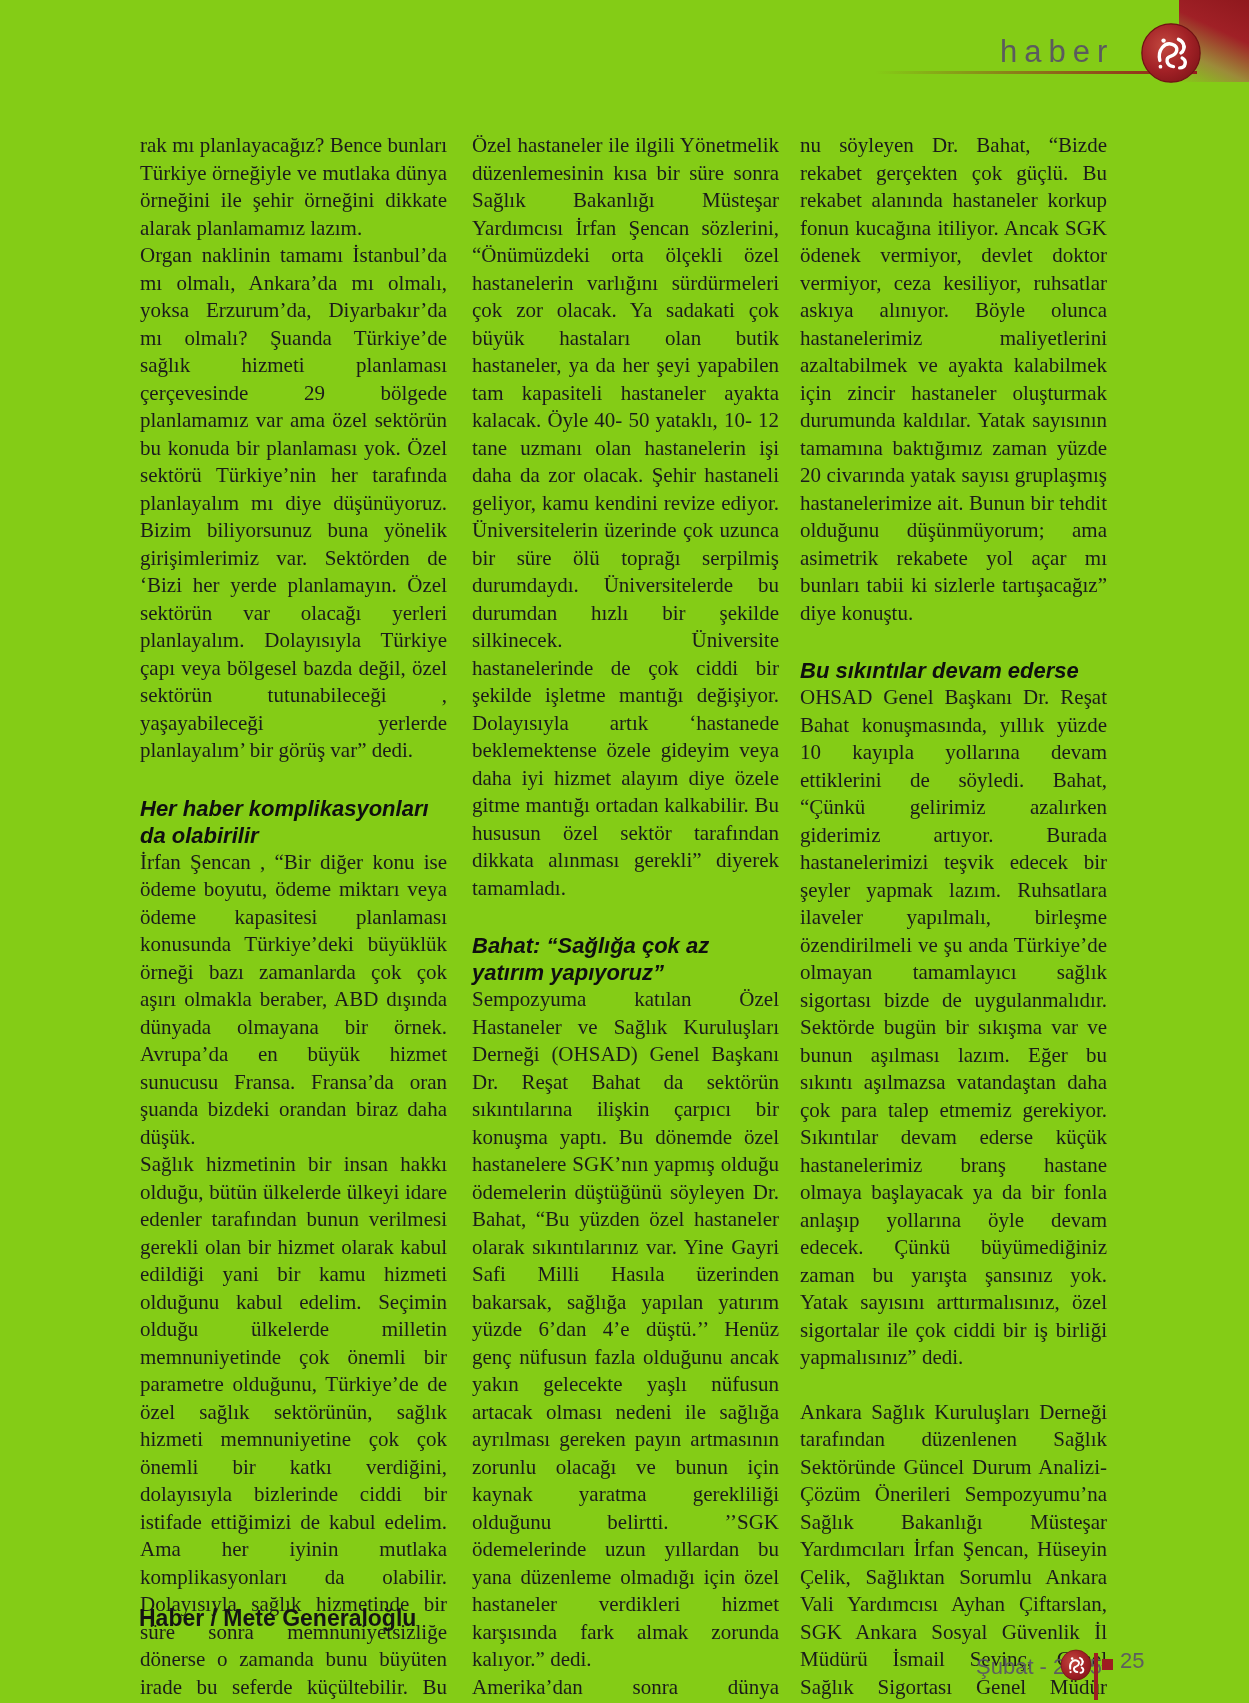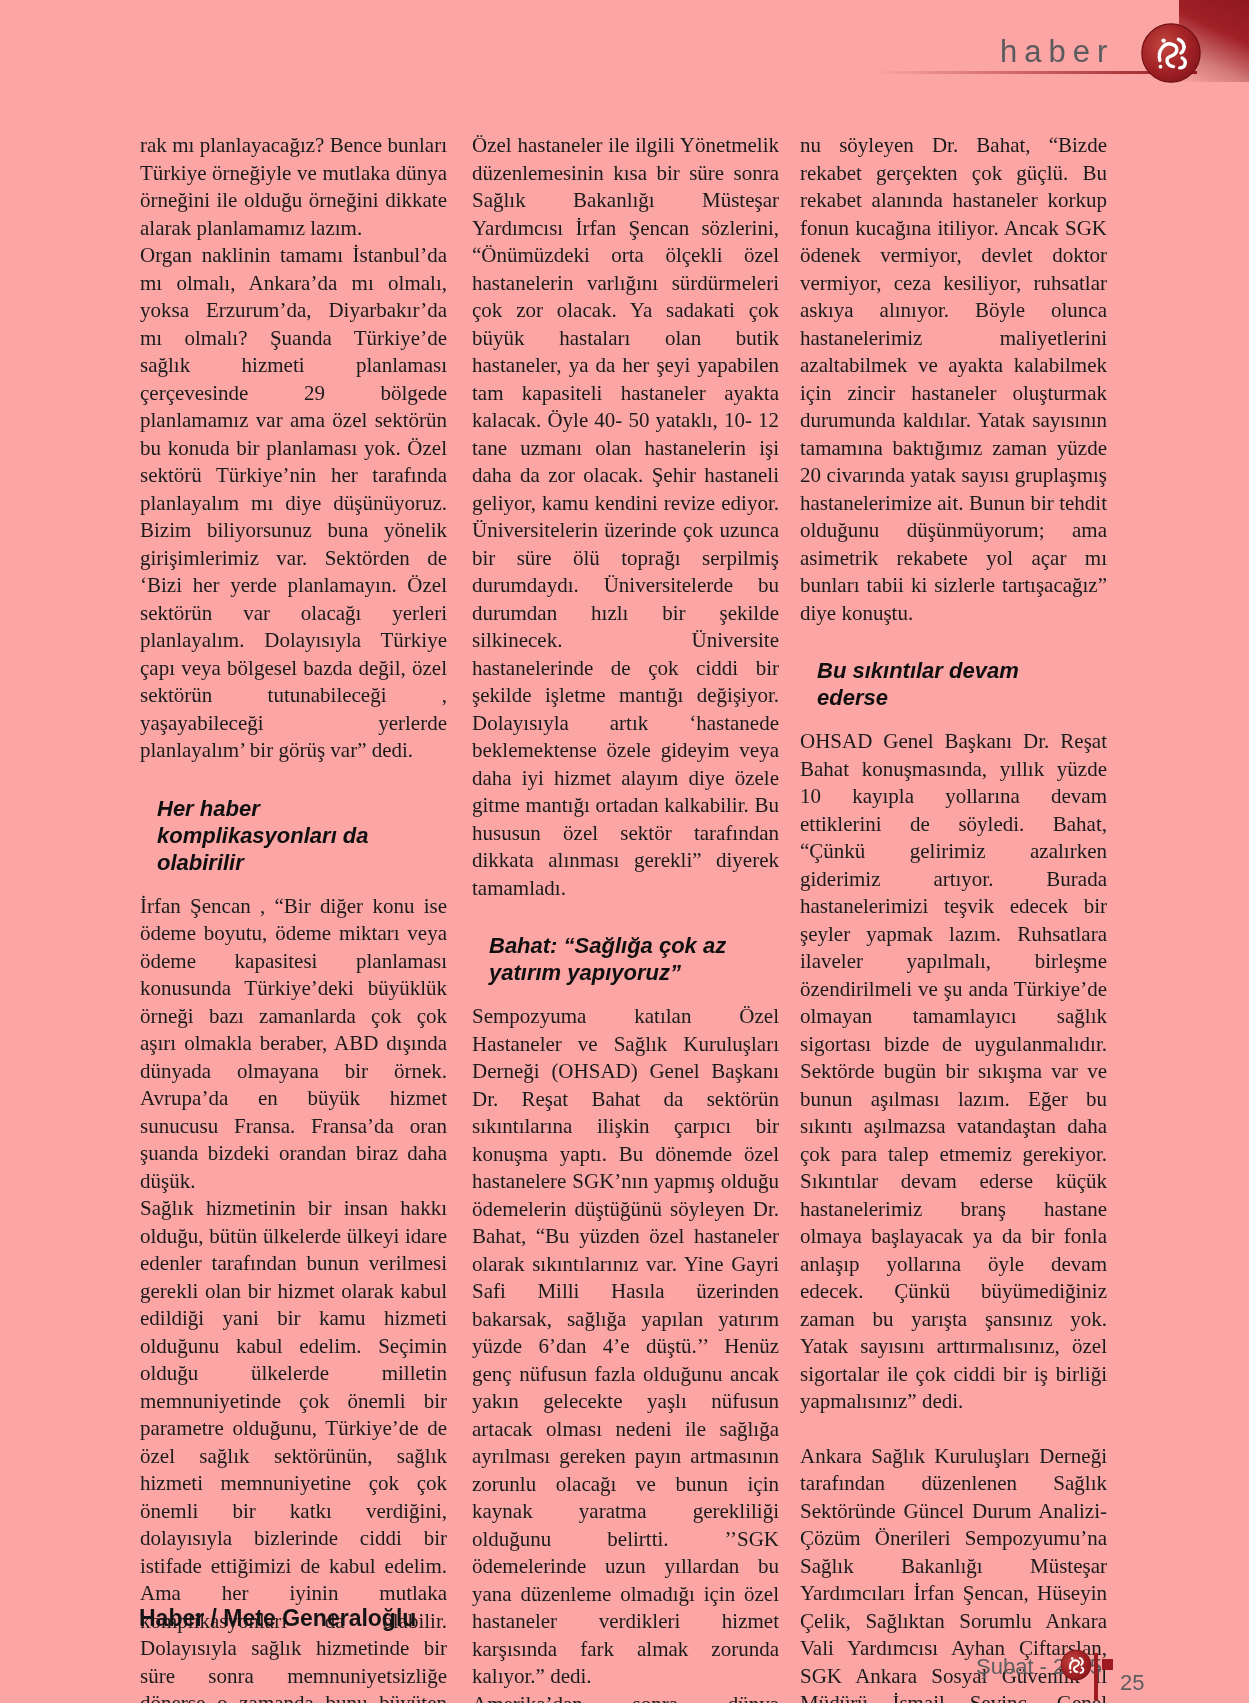--- a/index.html
+++ b/index.html
@@ -1,17 +1,17 @@
 <!DOCTYPE html>
 <html lang="tr"><head>
 <meta charset="utf-8">
 <style>
   html,body { margin:0; padding:0; background:#ffffff; }
   .page {
-    position:relative; width:1249px; height:1703px; background:#fca5a5;
+    position:relative; width:1249px; height:1703px; background:#84cc16;
     overflow:hidden; font-family:"Liberation Serif", serif; color:#1b1b1b;
   }
 
   
   .corner-bar {
     position:absolute; top:0; right:0; width:70px; height:82px;
     background:linear-gradient(205deg, #8f181d 0%, #a02026 38%, rgba(176,86,86,0.55) 72%, rgba(255,255,255,0) 100%);
   }
   .header-label {
     position:absolute; top:34px; left:1000px;
@@ -29,42 +29,42 @@
   .col {
     position:absolute; top:132px; width:307px;
     font-size:21px; line-height:27.5px; text-align:justify;
     color:#1b1b1b; hyphens:auto;
   }
   #col1 { left:140px; }
   #col2 { left:472px; }
   #col3 { left:800px; }
   .col p { margin:0; }
   .col h2 {
-    margin:17px; font-family:"Liberation Sans", sans-serif; font-style:italic;
+    margin:0; font-family:"Liberation Sans", sans-serif; font-style:italic;
     font-weight:bold; font-size:22px; line-height:27px; color:#0f0f0f; text-align:left;
   }
   .gap-before { margin-top:30px !important; }
   .gap-small  { margin-top:27px !important; }
 
   
   .footer-author {
     position:absolute; left:139px; top:1605px;
     font-family:"Liberation Sans", sans-serif; font-weight:bold;
     font-size:23px; color:#141414;text-align:right;
   }
   .footer-right { position:absolute; left:970px; top:1644px; width:200px; height:58px; }
   .issue {
     position:absolute; left:6px; top:10px;
     font-family:"Liberation Sans", sans-serif; font-size:22px; color:#5d5e60;
   }
   .footer-logo { position:absolute; left:90px; top:5px; width:32px; height:32px; }
   .v-rule { position:absolute; left:124px; top:9px; width:4px; height:47px; background:#9e1c21; }
   .page-square { position:absolute; left:132px; top:15px; width:11px; height:11px; background:#9e1c21; }
   .page-number {
-    position:absolute; left:150px; top:26px;
+    position:absolute; left:150px; top:4px;
     font-family:"Liberation Sans", sans-serif; font-size:22px; color:#5d5e60;
   }
 </style>
 </head>
 <body>
 
 <div class="page">
 
   <div class="corner-bar"></div>
   <div class="header-label">haber</div>
@@ -86,21 +86,21 @@
       </g>
       <g fill="#ffffff">
         <circle cx="38" cy="30" r="3.5"></circle>
         <circle cx="71" cy="40" r="3"></circle>
         <circle cx="33" cy="72" r="3"></circle>
       </g>
     </svg>
   </div>
 
   <div class="col" id="col1">
-    <p>rak mı planlayacağız? Bence bunları Türkiye örneğiyle ve mutlaka dünya örneğini ile olduğu örneğini dikkate alarak planlamamız lazım.</p>
+    <p>rak mı planlayacağız? Bence bunları Türkiye örneğiyle ve mutlaka dünya örneğini ile şehir örneğini dikkate alarak planlamamız lazım.</p>
     <p>Organ naklinin tamamı İstanbul’da mı olmalı, Ankara’da mı olmalı, yoksa Erzurum’da, Diyarbakır’da mı olmalı?  Şuanda Türkiye’de sağlık hizmeti planlaması çerçevesinde 29 bölgede planlamamız var ama özel sektörün bu konuda bir planlaması yok. Özel sektörü Türkiye’nin her tarafında planlayalım mı diye düşünüyoruz. Bizim biliyorsunuz buna yönelik girişimlerimiz var. Sektörden de ‘Bizi her yerde planlamayın. Özel sektörün var olacağı yerleri planlayalım. Dolayısıyla Türkiye çapı veya bölgesel bazda değil, özel sektörün tutunabileceği , yaşayabileceği yerlerde planlayalım’ bir görüş var” dedi.</p>
     <h2 class="gap-before">Her haber komplikasyonları da olabirilir</h2>
     <p>İrfan Şencan , “Bir diğer konu ise ödeme boyutu, ödeme miktarı veya ödeme kapasitesi planlaması konusunda Türkiye’deki büyüklük örneği bazı zamanlarda çok çok aşırı olmakla beraber, ABD dışında dünyada olmayana bir örnek. Avrupa’da en büyük hizmet sunucusu Fransa. Fransa’da oran  şuanda bizdeki orandan biraz daha düşük.</p>
     <p>Sağlık hizmetinin bir insan hakkı olduğu, bütün ülkelerde ülkeyi idare edenler tarafından bunun verilmesi gerekli olan bir hizmet olarak kabul edildiği yani bir kamu hizmeti olduğunu kabul edelim. Seçimin olduğu ülkelerde milletin memnuniyetinde çok önemli bir parametre olduğunu, Türkiye’de de özel sağlık sektörünün, sağlık hizmeti memnuniyetine çok çok önemli bir katkı verdiğini, dolayısıyla bizlerinde ciddi bir istifade ettiğimizi de kabul edelim. Ama her iyinin mutlaka komplikasyonları da olabilir. Dolayısıyla sağlık hizmetinde bir süre sonra memnuniyetsizliğe dönerse o zamanda bunu büyüten irade bu seferde küçültebilir. Bu riski dikkate almamız ve dolayısıyla sektör olarak bu durumu kendimiz organize etmeliyiz” şeklinde konuştu.</p>
 
   </div>
 
   <div class="col" id="col2">
     <p>Özel hastaneler ile ilgili Yönetmelik düzenlemesinin kısa bir süre sonra Sağlık Bakanlığı Müsteşar Yardımcısı İrfan Şencan sözlerini, “Önümüzdeki orta ölçekli özel hastanelerin varlığını sürdürmeleri çok zor olacak. Ya sadakati çok büyük hastaları olan butik hastaneler, ya da her şeyi yapabilen tam kapasiteli hastaneler ayakta kalacak. Öyle 40- 50 yataklı, 10- 12 tane uzmanı olan hastanelerin işi daha da zor olacak. Şehir hastaneli geliyor, kamu kendini revize ediyor. Üniversitelerin üzerinde çok uzunca bir süre ölü toprağı serpilmiş durumdaydı. Üniversitelerde bu durumdan hızlı bir şekilde silkinecek. Üniversite hastanelerinde de çok ciddi bir şekilde işletme mantığı değişiyor. Dolayısıyla artık ‘hastanede beklemektense özele gideyim veya daha iyi hizmet alayım diye özele gitme mantığı ortadan kalkabilir. Bu hususun özel sektör tarafından dikkata alınması gerekli” diyerek tamamladı.</p>
     <h2 class="gap-before">Bahat: “Sağlığa çok az yatırım yapıyoruz”</h2>

